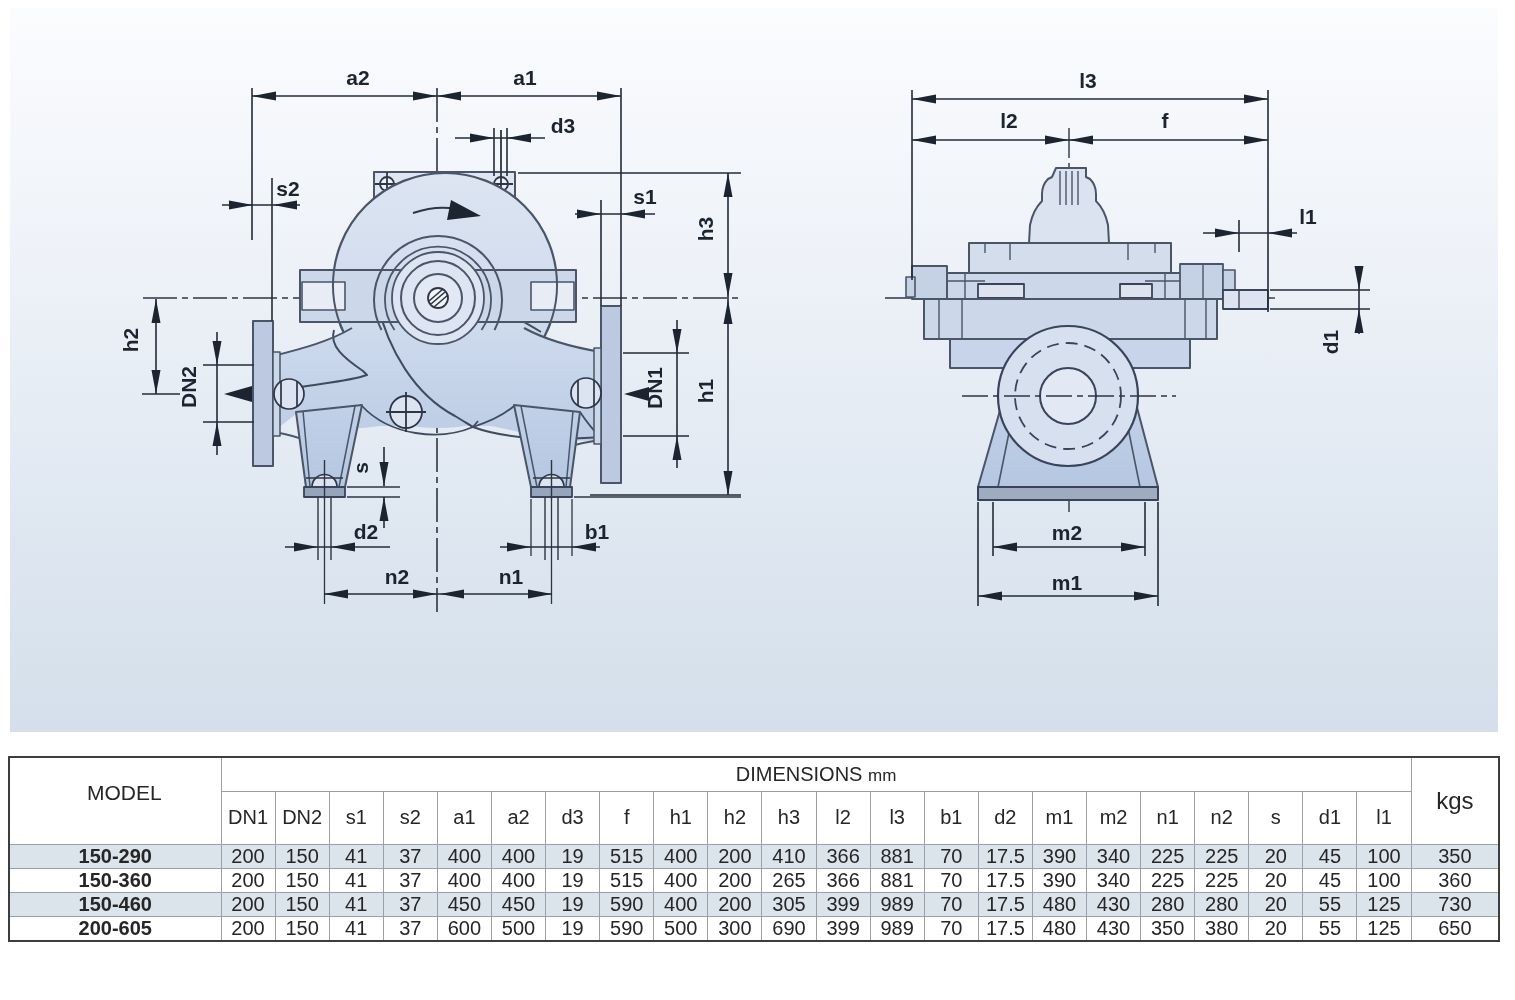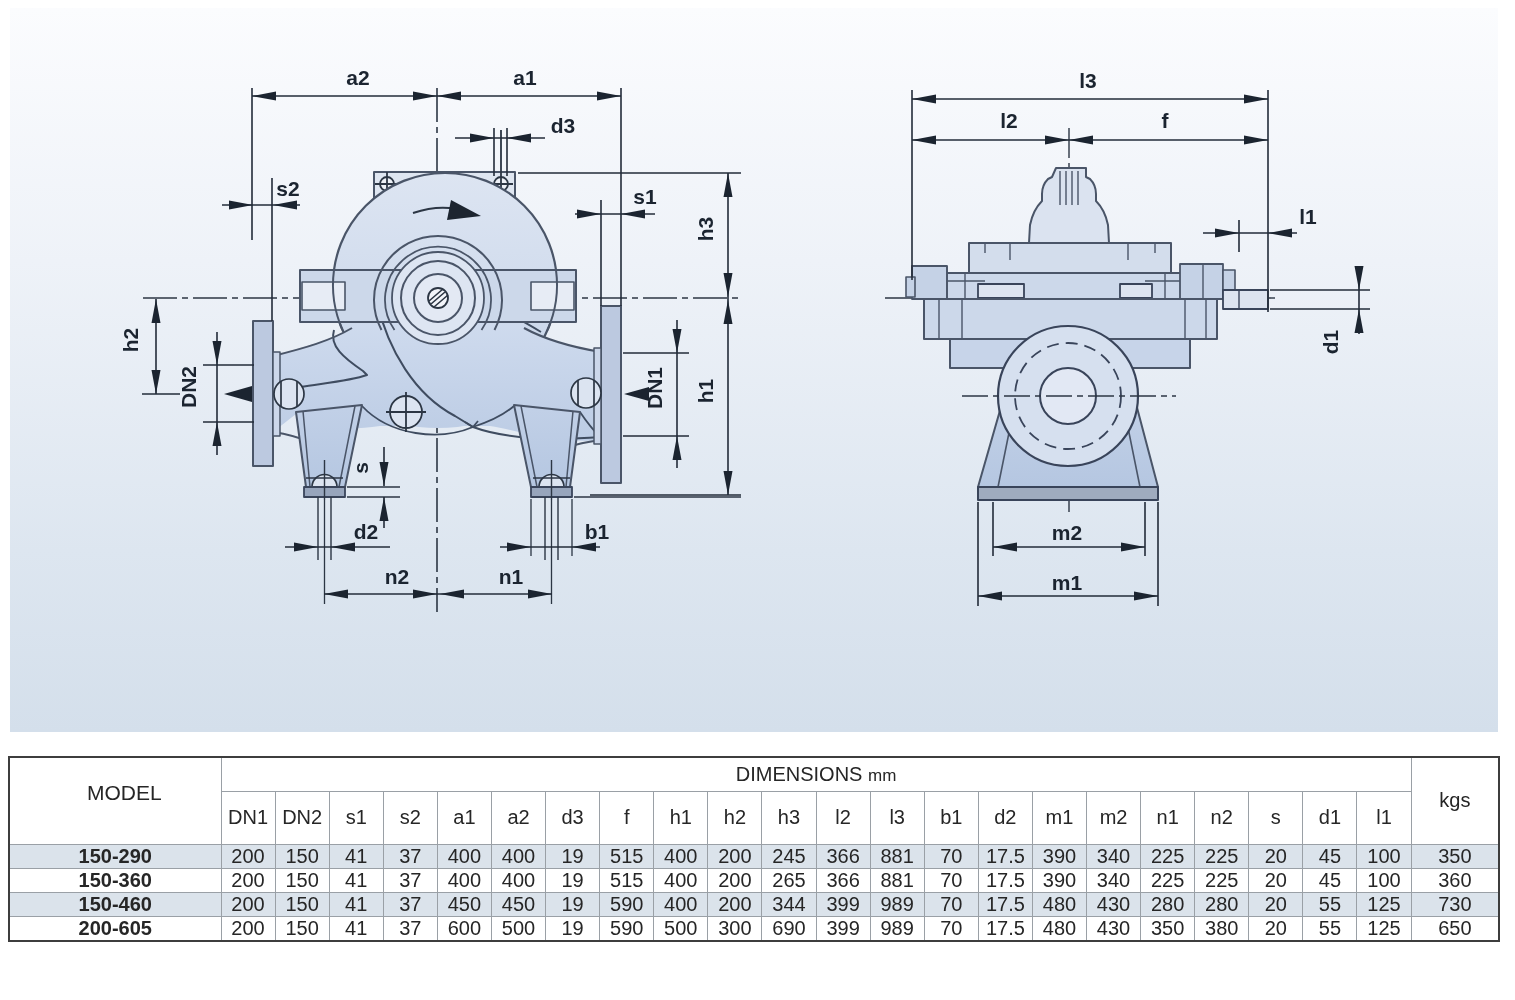--- a/index.html
+++ b/index.html
@@ -337,21 +337,21 @@
 <colgroup>
 <col style="width:212px">
 <col span="22" style="width:54.1px">
 <col style="width:88px">
 </colgroup>
 <tbody>
 
 <tr class="h1r">
   <td rowspan="2" class="bd" style="font-size:21px;padding-bottom:16px;padding-left:18px">MODEL</td>
   <td colspan="22" class="bd" style="font-size:20px;">DIMENSIONS&nbsp;<span style="font-size:17px">mm</span></td>
-  <td rowspan="2" class="bd" style="font-size:20px">kgs</td>
+  <td rowspan="2" class="bd" style="font-size:24px">kgs</td>
 </tr>
 
 <tr class="h2r">
   <td>DN1</td>
         <td>DN2</td>
         <td>s1</td>
         <td>s2</td>
         <td>a1</td>
         <td>a2</td>
         <td>d3</td>
@@ -377,21 +377,21 @@
   <td>200</td>
         <td>150</td>
         <td>41</td>
         <td>37</td>
         <td>400</td>
         <td>400</td>
         <td>19</td>
         <td>515</td>
         <td>400</td>
         <td>200</td>
-        <td>245</td>
+        <td>410</td>
         <td>366</td>
         <td>881</td>
         <td>70</td>
         <td>17.5</td>
         <td>390</td>
         <td>340</td>
         <td>225</td>
         <td>225</td>
         <td>20</td>
         <td>45</td>
@@ -431,21 +431,21 @@
   <td>200</td>
         <td>150</td>
         <td>41</td>
         <td>37</td>
         <td>450</td>
         <td>450</td>
         <td>19</td>
         <td>590</td>
         <td>400</td>
         <td>200</td>
-        <td>344</td>
+        <td>305</td>
         <td>399</td>
         <td>989</td>
         <td>70</td>
         <td>17.5</td>
         <td>480</td>
         <td>430</td>
         <td>280</td>
         <td>280</td>
         <td>20</td>
         <td>55</td>

